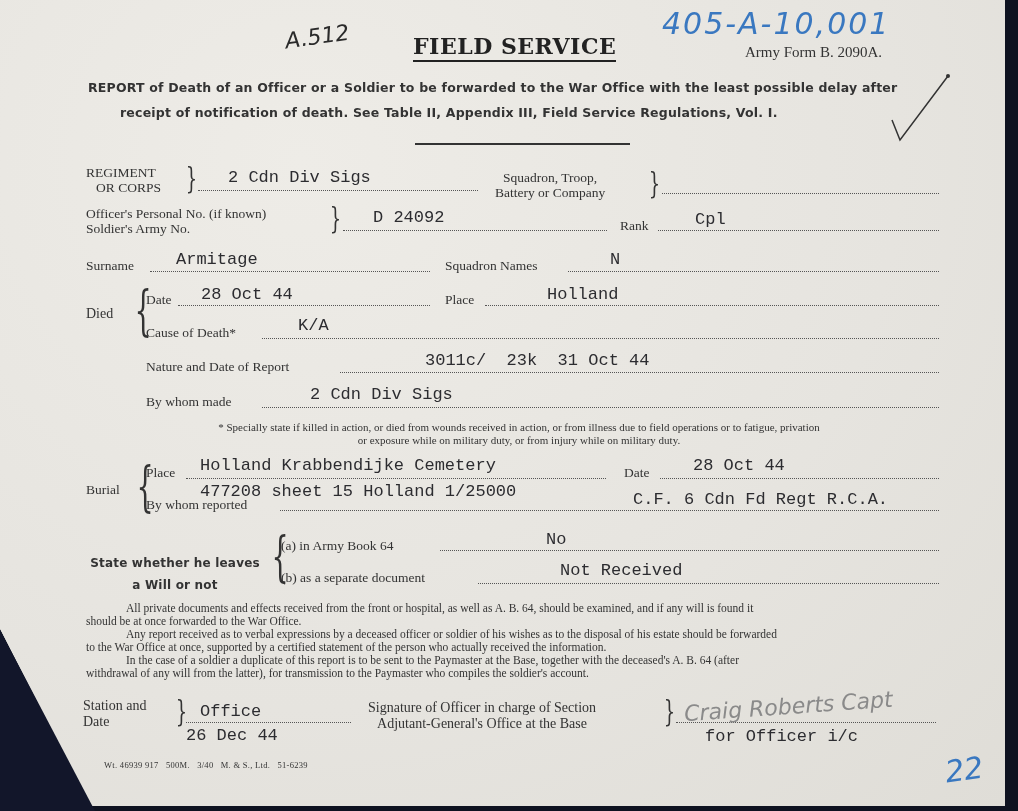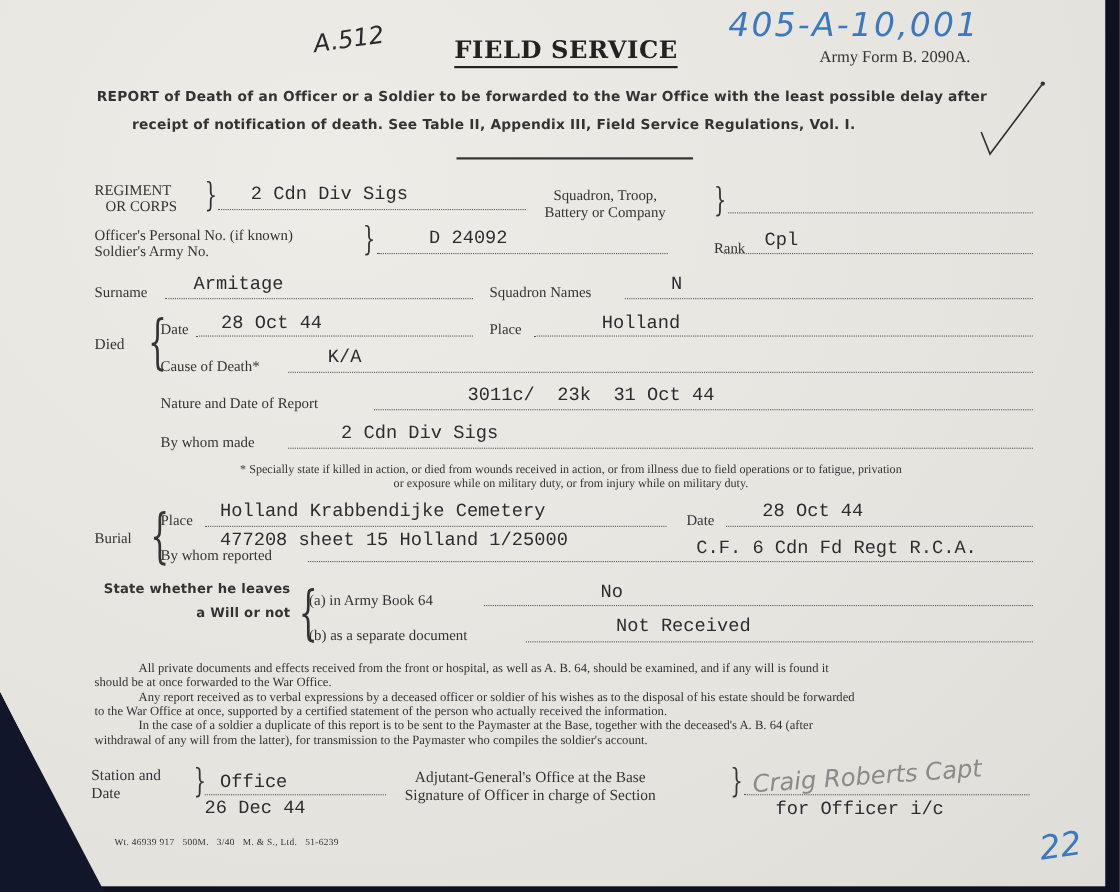--- a/index.html
+++ b/index.html
@@ -77,23 +77,23 @@
   </div>
   <div class="abs brace" style="left:645px; top:165px; font-size:30px; transform:scaleX(0.6);">}</div>
   <div class="dots" style="left:662px; top:193px; width:277px;"></div>
 
   <div class="abs label" style="left:86px; top:206px; line-height:15px;">
     <div>Officer's Personal No. (if known)</div>
     <div>Soldier's Army No.</div>
   </div>
   <div class="abs brace" style="left:326px; top:200px; font-size:30px; transform:scaleX(0.6);">}</div>
   <div class="dots" style="left:343px; top:230px; width:264px;"></div>
-  <div class="abs typed" style="left:373px; top:208px;margin-left:17px;">D 24092</div>
+  <div class="abs typed" style="left:373px; top:208px;">D 24092</div>
 
-  <div class="abs label" style="left:649px; top:218px;">Rank</div>
+  <div class="abs label" style="left:620px; top:218px;">Rank</div>
   <div class="dots" style="left:658px; top:230px; width:281px;"></div>
   <div class="abs typed" style="left:695px; top:210px;">Cpl</div>
 
   <div class="abs label" style="left:86px; top:258px;">Surname</div>
   <div class="dots" style="left:150px; top:271px; width:280px;"></div>
   <div class="abs typed" style="left:176px; top:250px;">Armitage</div>
 
   <div class="abs label" style="left:445px; top:258px;">Squadron Names</div>
   <div class="dots" style="left:568px; top:271px; width:371px;"></div>
   <div class="abs typed" style="left:610px; top:250px;">N</div>
@@ -135,21 +135,21 @@
 
   <div class="abs label" style="left:624px; top:465px;">Date</div>
   <div class="dots" style="left:660px; top:478px; width:279px;"></div>
   <div class="abs typed" style="left:693px; top:456px;">28 Oct 44</div>
 
   <div class="abs typed" style="left:200px; top:482px;">477208 sheet 15 Holland 1/25000</div>
   <div class="abs label" style="left:146px; top:497px;">By whom reported</div>
   <div class="dots" style="left:280px; top:510px; width:659px;"></div>
   <div class="abs typed" style="left:633px; top:490px;">C.F. 6 Cdn Fd Regt R.C.A.</div>
 
-  <div class="abs bold-sans" style="left:86px; top:524px; text-align:right; line-height:22px; width:178px;">
+  <div class="abs bold-sans" style="left:86px; top:552px; text-align:center; line-height:22px; width:178px;">
     <div>State whether he leaves</div>
     <div>a Will or not</div>
   </div>
   <div class="abs brace" style="left:263px; top:530px; font-size:54px; line-height:54px; transform:scaleX(0.5);">{</div>
 
   <div class="abs label" style="left:281px; top:538px;">(a) in Army Book 64</div>
   <div class="dots" style="left:440px; top:550px; width:499px;"></div>
   <div class="abs typed" style="left:546px; top:530px;">No</div>
 
   <div class="abs label" style="left:281px; top:570px;">(b) as a separate document</div>
@@ -168,22 +168,22 @@
   <div class="abs label" style="left:83px; top:698px; text-align:left; line-height:16px; font-size:14px;">
     <div>Station and</div>
     <div>Date</div>
   </div>
   <div class="abs brace" style="left:172px; top:693px; font-size:30px; transform:scaleX(0.6);">}</div>
   <div class="dots" style="left:186px; top:722px; width:165px;"></div>
   <div class="abs typed" style="left:200px; top:702px;">Office</div>
   <div class="abs typed" style="left:186px; top:726px;">26 Dec 44</div>
 
   <div class="abs label" style="left:368px; top:700px; text-align:center; line-height:16px; font-size:14px;">
+    <div>Signature of Officer in charge of Section</div>
     <div>Adjutant-General's Office at the Base</div>
-    <div>Signature of Officer in charge of Section</div>
   </div>
   <div class="abs brace" style="left:660px; top:693px; font-size:30px; transform:scaleX(0.6);">}</div>
   <div class="dots" style="left:676px; top:722px; width:260px;"></div>
   <div class="abs hand" style="left:684px; top:694px; font-size:22px; color:#8a8a8a; transform:rotate(-4deg);">Craig Roberts Capt</div>
 
   <div class="abs typed" style="left:705px; top:727px;">for Officer i/c</div>
   <div class="abs hand blue" style="left:945px; top:752px; font-size:30px; transform:rotate(-8deg);">22</div>
 
   <div class="abs footer-print" style="left:104px; top:760px; white-space:pre;">Wt. 46939 917   500M.   3/40   M. &amp; S., Ltd.   51-6239</div>
 </div>

